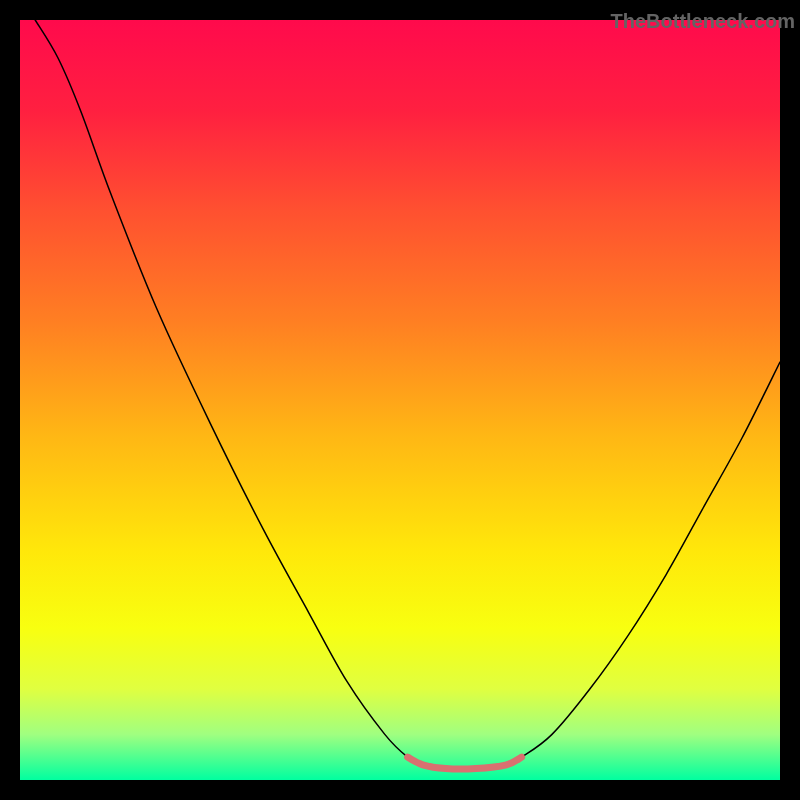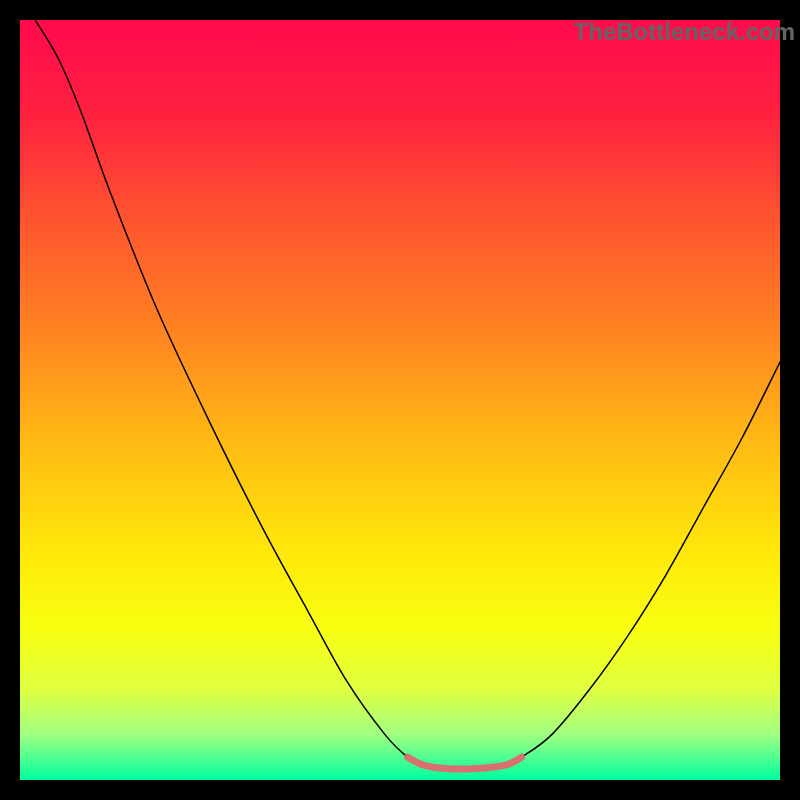--- a/index.html
+++ b/index.html
@@ -18,24 +18,24 @@
   }
   .plot-area {
     position: absolute;
     left: 20px;
     top: 20px;
     width: 760px;
     height: 760px;
   }
   .watermark {
     position: absolute;
-    top: 18px;
+    top: 10px;
     right: 5px;
     font-family: Arial, sans-serif;
-    font-size: 24px;
+    font-size: 20px;
     font-weight: bold;
     color: #646464;
     z-index: 10;
     text-align: center;
   }
   svg {
     display: block;
   }
 </style>
 </head>

